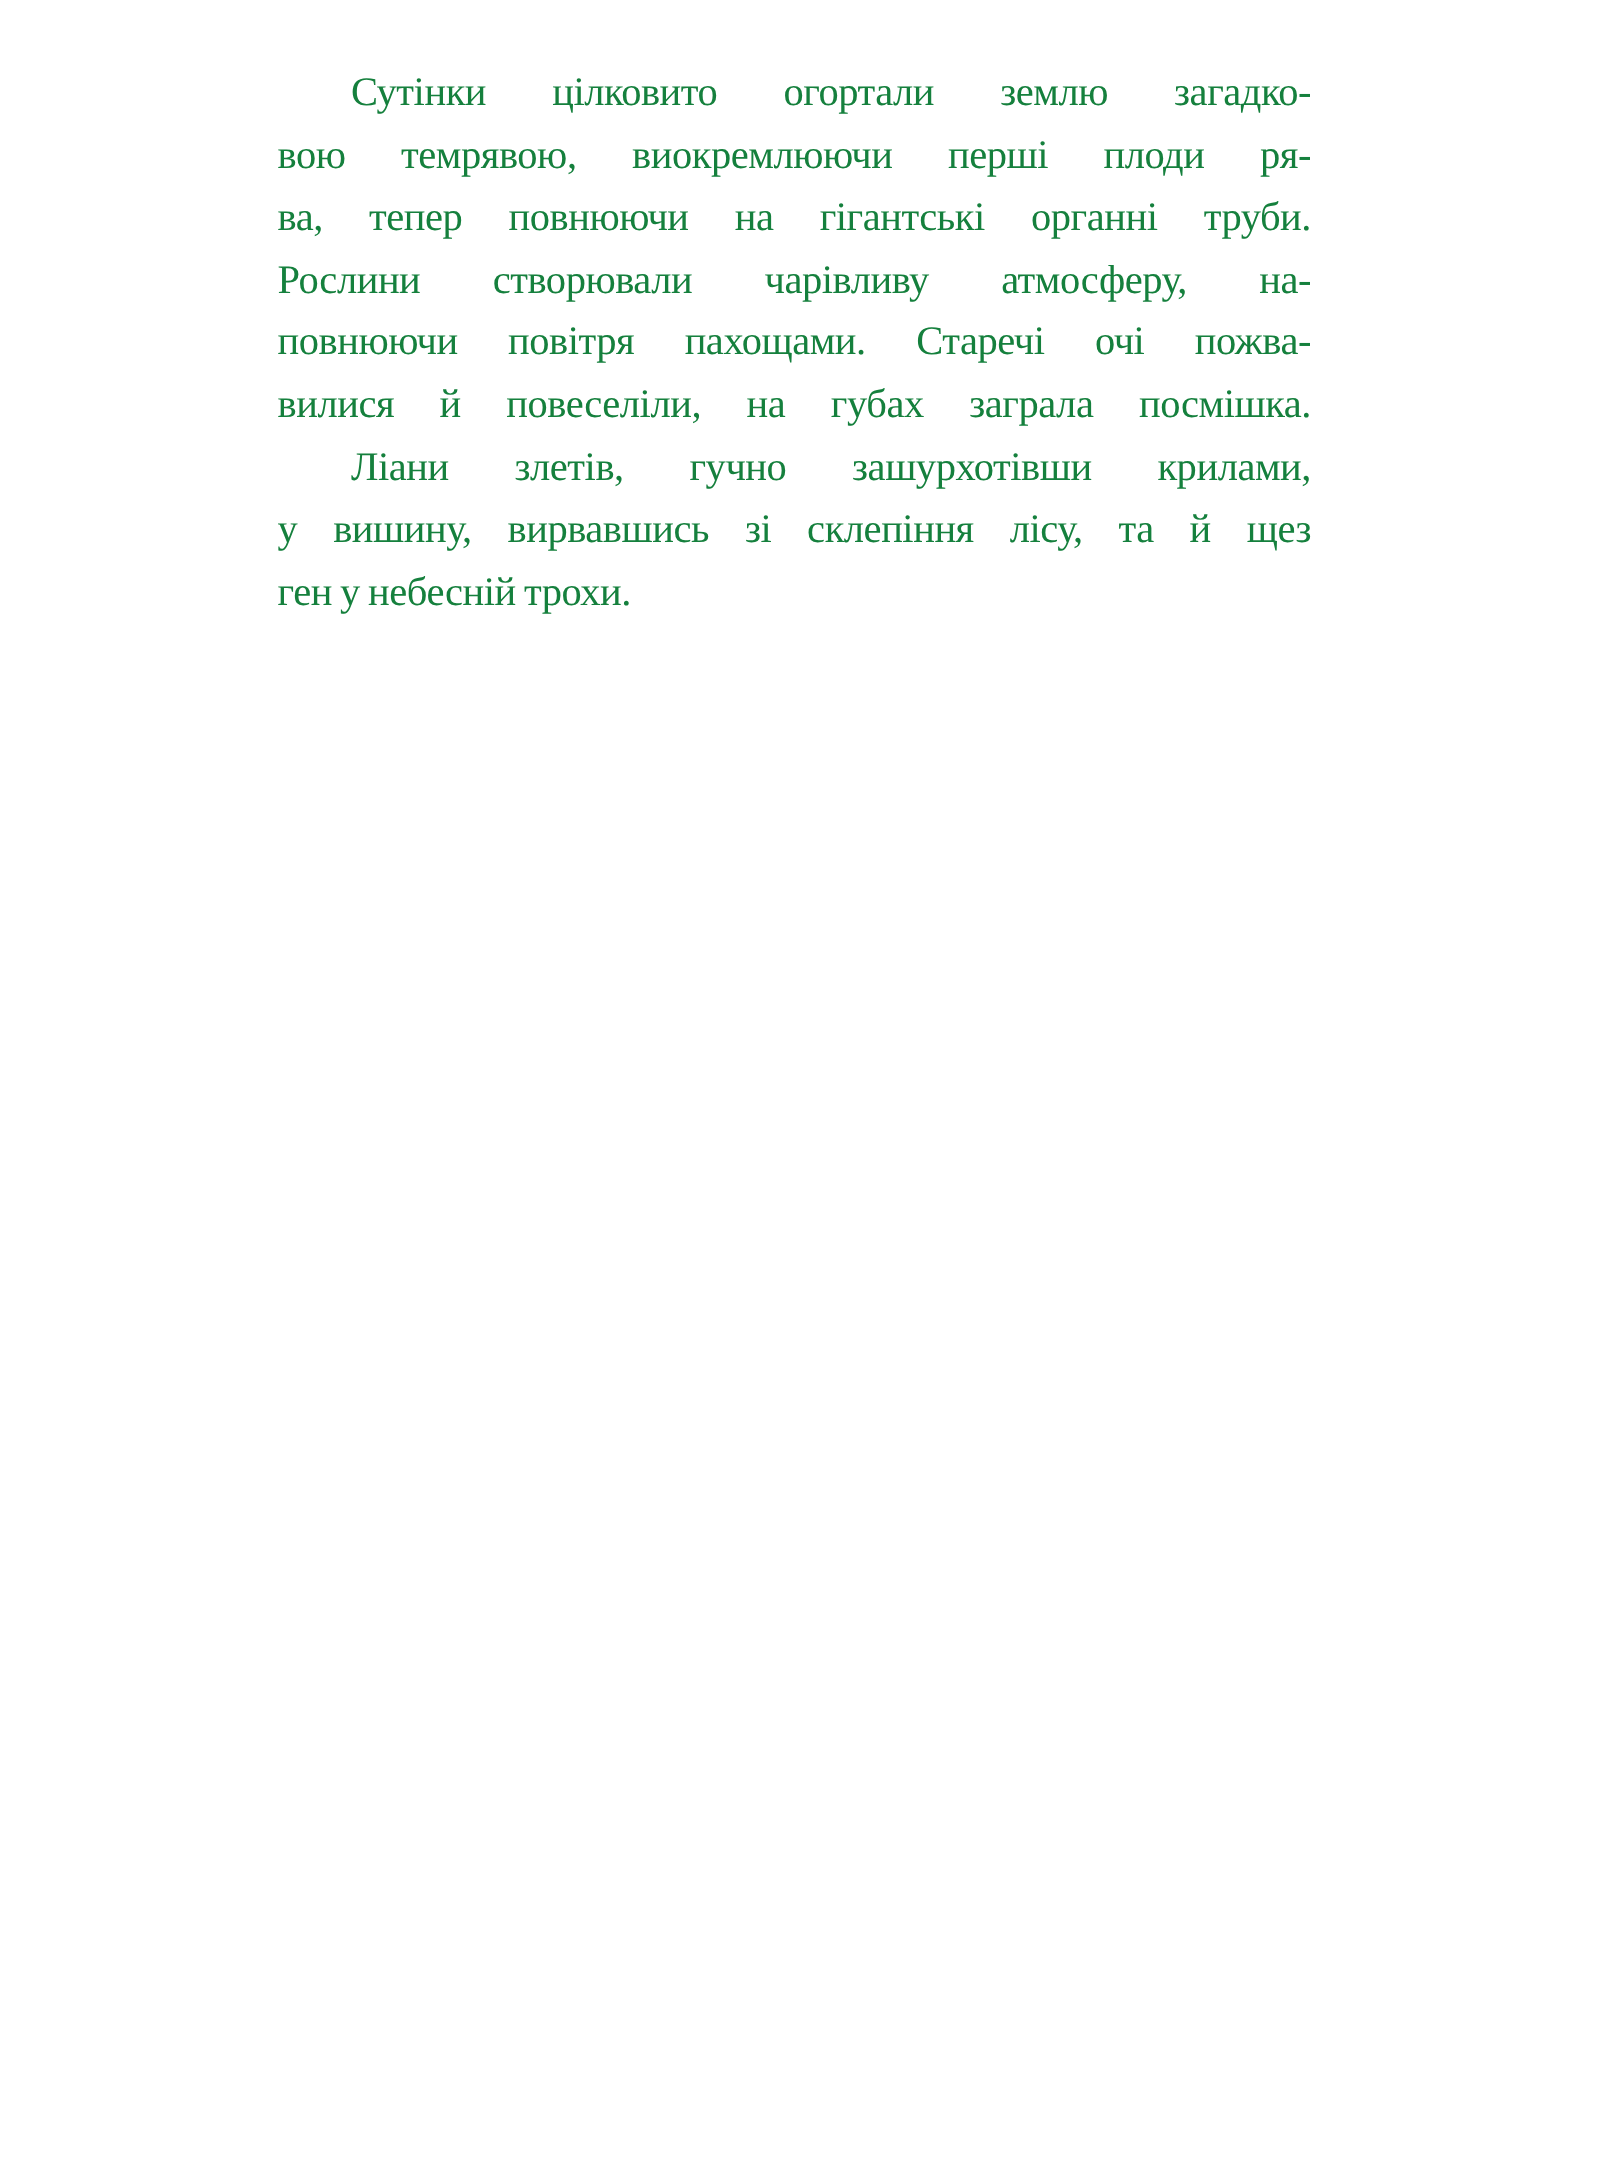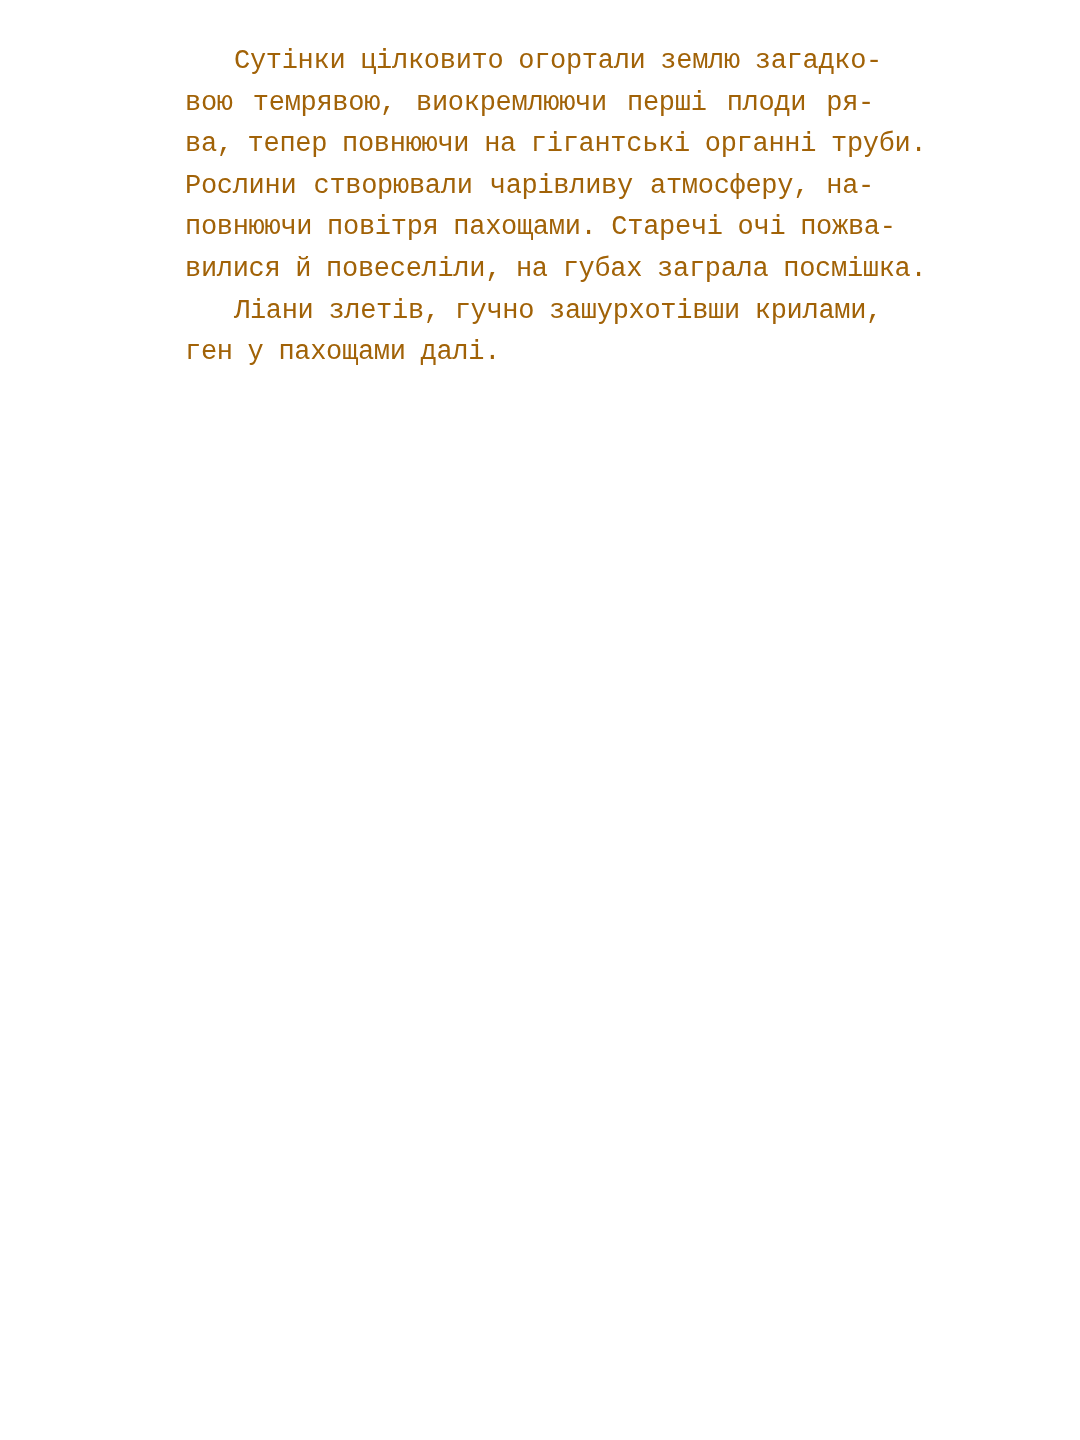--- a/index.html
+++ b/index.html
@@ -17,25 +17,25 @@
       position: absolute;
       left: 185px;
       top: 41px;
       width: 689px;
     }
     .para {
       margin: 0;
     }
     .line {
       display: block;
-      font-family: Liberation Mono, monospace;
+      font-family: Liberation Serif, serif;
       font-size: 27px;
       line-height: 41.6px;
       height: 41.6px;
-      color: #a16207;
+      color: #15803d;
       white-space: nowrap;
       text-align: justify;
       text-align-last: justify;
       letter-spacing: -0.3px;
       word-spacing: -1px;
       overflow: visible;
     }
     .line.first {
       padding-left: 49px;
     }
@@ -50,15 +50,16 @@
   <p class="para">
     <span class="line first">Сутінки цілковито огортали землю загадко-</span>
     <span class="line">вою темрявою, виокремлюючи перші плоди ря-</span>
     <span class="line">ва, тепер повнюючи на гігантські органні труби.</span>
     <span class="line">Рослини створювали чарівливу атмосферу, на-</span>
     <span class="line">повнюючи повітря пахощами. Старечі очі пожва-</span>
     <span class="line">вилися й повеселіли, на губах заграла посмішка.</span>
   </p>
   <p class="para">
     <span class="line first">Ліани злетів, гучно зашурхотівши крилами,</span>
-    <span class="line last">ген у пахощами далі.</span>
+    <span class="line">у вишину, вирвавшись зі склепіння лісу, та й щез</span>
+    <span class="line last">ген у небесній трохи.</span>
   </p>
 </div>
 
 </body></html>

